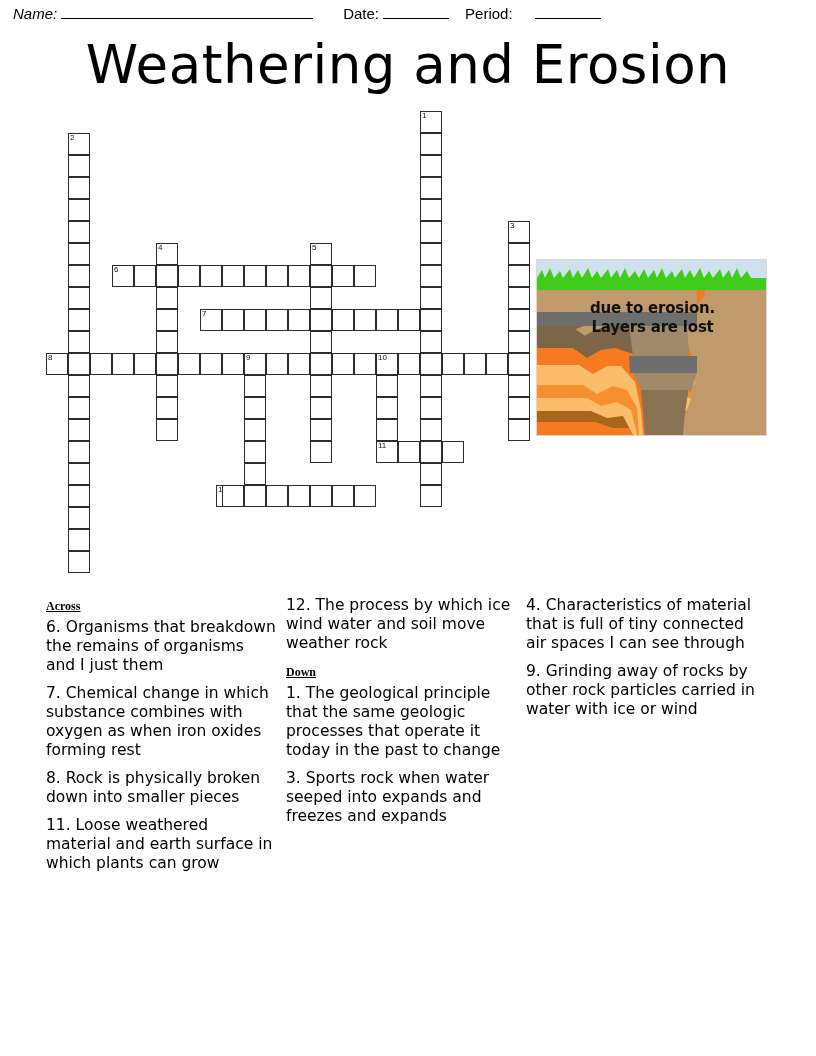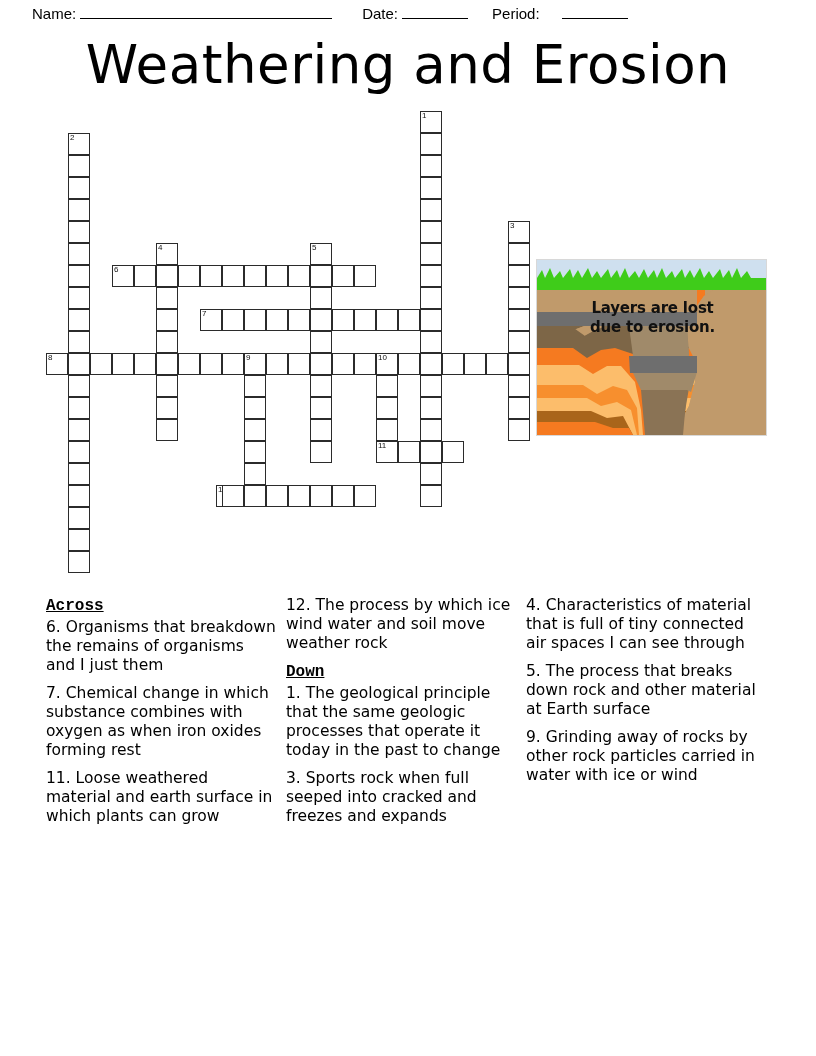--- a/index.html
+++ b/index.html
@@ -33,25 +33,25 @@
     align-items: baseline;
     white-space: nowrap;
   }
   .hf-label { font-size: 15px; }
   .hf-rule {
     display: inline-block;
     border-bottom: 1px solid #000;
     height: 13px;
     margin-left: 4px;
   }
-  .hf-name  { margin-left: 32px; }
+  .hf-name  { margin-left: 13px; font-style: italic; }
   .hf-name .hf-rule  { width: 252px; }
   .hf-date  { margin-left: 30px; }
   .hf-date .hf-rule  { width: 66px; }
-  .hf-period{ margin-left: 24px; gap: 18px; }
+  .hf-period{ margin-left: 16px; gap: 18px; }
   .hf-period .hf-rule{ width: 66px; }
 
   
   .puzzle-title {
     position: absolute;
     left: 0;
     top: 34px;
     width: 816px;
     text-align: center;
     font-family: "DejaVu Sans", sans-serif;
@@ -123,22 +123,22 @@
     gap: 0px;
   }
   .clue-col {
     width: 240px;
     padding-right: 10px;
     box-sizing: border-box;
   }
   .clue-col.col2 { width: 240px; }
   .clue-col.col3 { width: 245px; }
   .section-head {
-    font-family: Liberation Mono, monospace;
-    font-size: 16px;
+    font-family: Liberation Serif, serif;
+    font-size: 12px;
     font-weight: bold;
     text-decoration: underline;
     margin: 0 0 1px 0;
     line-height: 21px;
   }
   .clue {
     font-family: "DejaVu Sans", sans-serif;
     font-size: 15.5px;
     line-height: 19px;
     margin: 0 0 9px 0;
@@ -376,38 +376,38 @@
     <path d="M0 162 L58 162 L76 168 L92 168 L96 175 L0 175 Z" fill="#f57a20"></path>
     <path d="M92 66 L150 66 L152 96 L96 96 Z" fill="#a08a6a"></path>
     <path d="M92 96 L160 96 L160 113 L93 113 Z" fill="#6e6e6e"></path>
     <path d="M96 113 L158 113 L150 130 L104 130 Z" fill="#a08a6a"></path>
     <path d="M104 130 L150 130 L142 175 L108 175 Z" fill="#8a7355"></path>
     <rect x="0" y="0" width="229" height="20" fill="#cfe0ef"></rect>
     <rect x="0" y="18" width="229" height="12" fill="#3fcc1a"></rect>
     <path d="M0 18 l5 -8 l3 8 l5 -10 l4 10 l6 -7 l3 7 l7 -9 l3 9 l5 -8 l4 8 l6 -10 l4 10 l5 -7 l4 7 l7 -9 l3 9 l6 -8 l3 8 l5 -10 l4 10 l6 -7 l4 7 l5 -9 l4 9 l6 -8 l3 8 l5 -10 l4 10 l6 -7 l3 7 l7 -9 l3 9 l5 -8 l4 8 l6 -10 l4 10 l5 -7 l4 7 l7 -9 l3 9 l6 -8 l3 8 l5 -10 l4 10 l6 -7 l4 7 v8 H0 z" fill="#3fcc1a"></path>
   </svg>
   <div class="illus-caption">
+    <div>due to erosion.</div>
     <div>Layers are lost</div>
-    <div>due to erosion.</div>
   </div>
 </div>
 
 <div class="clues">
   <div class="clue-col col1">
     <div class="section-head">Across</div>
     <p class="clue"><span class="cnum">6.</span> <span>Organisms that breakdown the remains of organisms and I just them</span></p>
     <p class="clue"><span class="cnum">7.</span> <span>Chemical change in which substance combines with oxygen as when iron oxides forming rest</span></p>
+    <p class="clue"><span class="cnum">8.</span> <span>Rock is physically broken down into smaller pieces</span></p>
     <p class="clue"><span class="cnum">11.</span> <span>Loose weathered material and earth surface in which plants can grow</span></p>
   </div>
 
   <div class="clue-col col2">
     <p class="clue"><span class="cnum">12.</span> <span>The process by which ice wind water and soil move weather rock</span></p>
     <div class="section-head">Down</div>
     <p class="clue"><span class="cnum">1.</span> <span>The geological principle that the same geologic processes that operate it today in the past to change</span></p>
-    <p class="clue"><span class="cnum">3.</span> <span>Sports rock when full seeped into cracked and freezes and expands</span></p>
+    <p class="clue"><span class="cnum">3.</span> <span>Sports rock when water seeped into expands and freezes and expands</span></p>
   </div>
 
   <div class="clue-col col3">
     <p class="clue"><span class="cnum">4.</span> <span>Characteristics of material that is full of tiny connected air spaces I can see through</span></p>
-    <p class="clue"><span class="cnum">5.</span> <span>The process that breaks down rock and other material at Earth surface</span></p>
     <p class="clue"><span class="cnum">9.</span> <span>Grinding away of rocks by other rock particles carried in water with ice or wind</span></p>
   </div>
 </div>
 
 </body></html>

